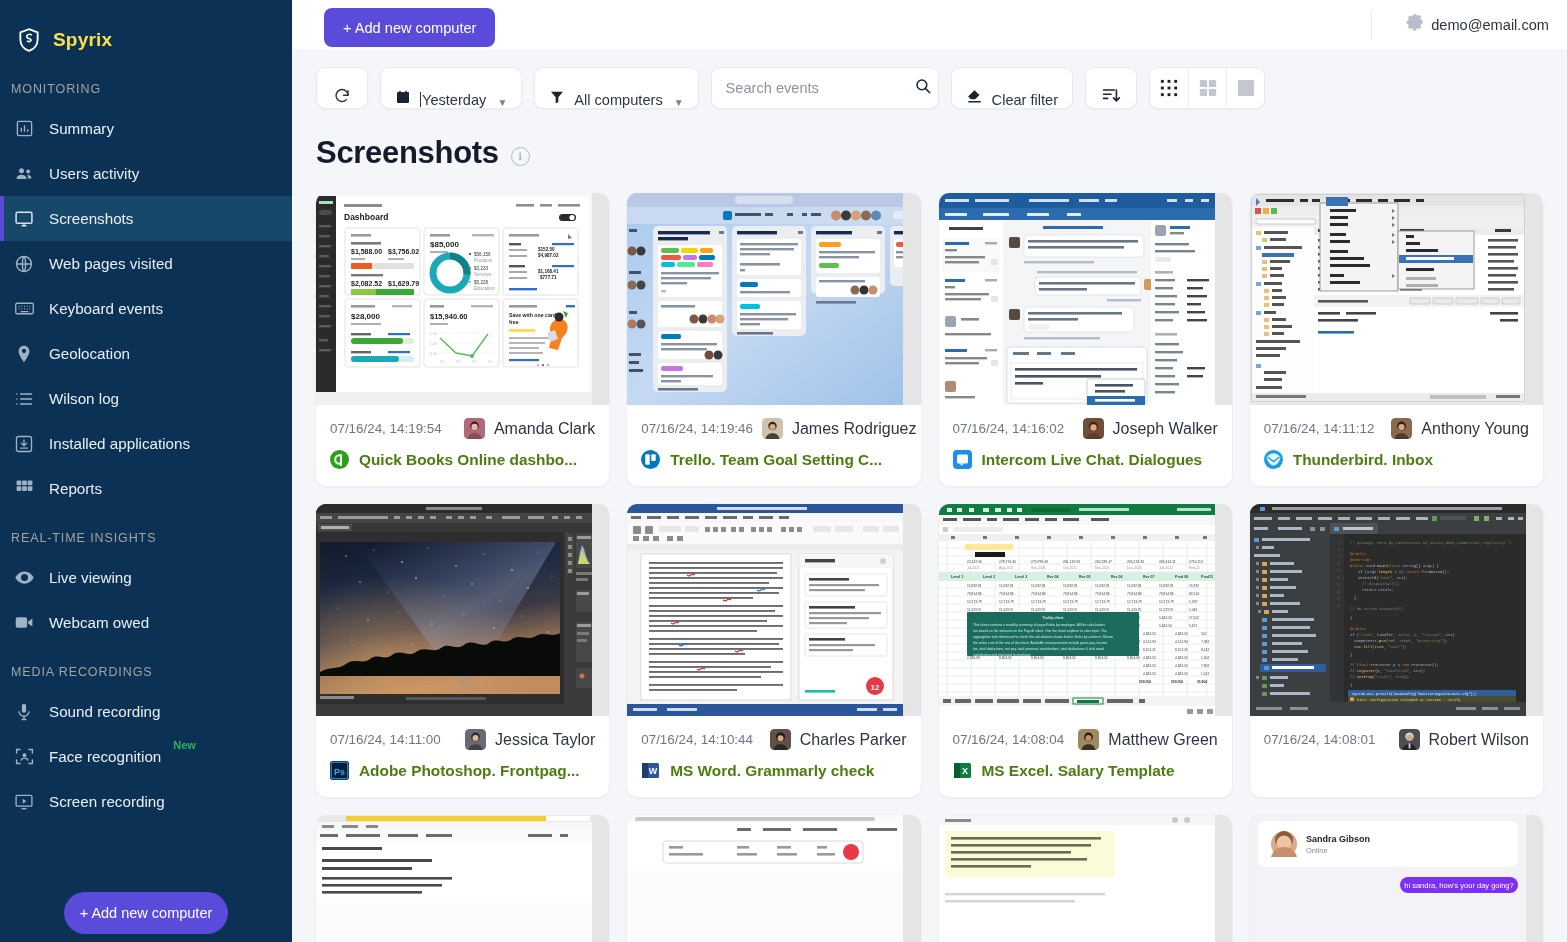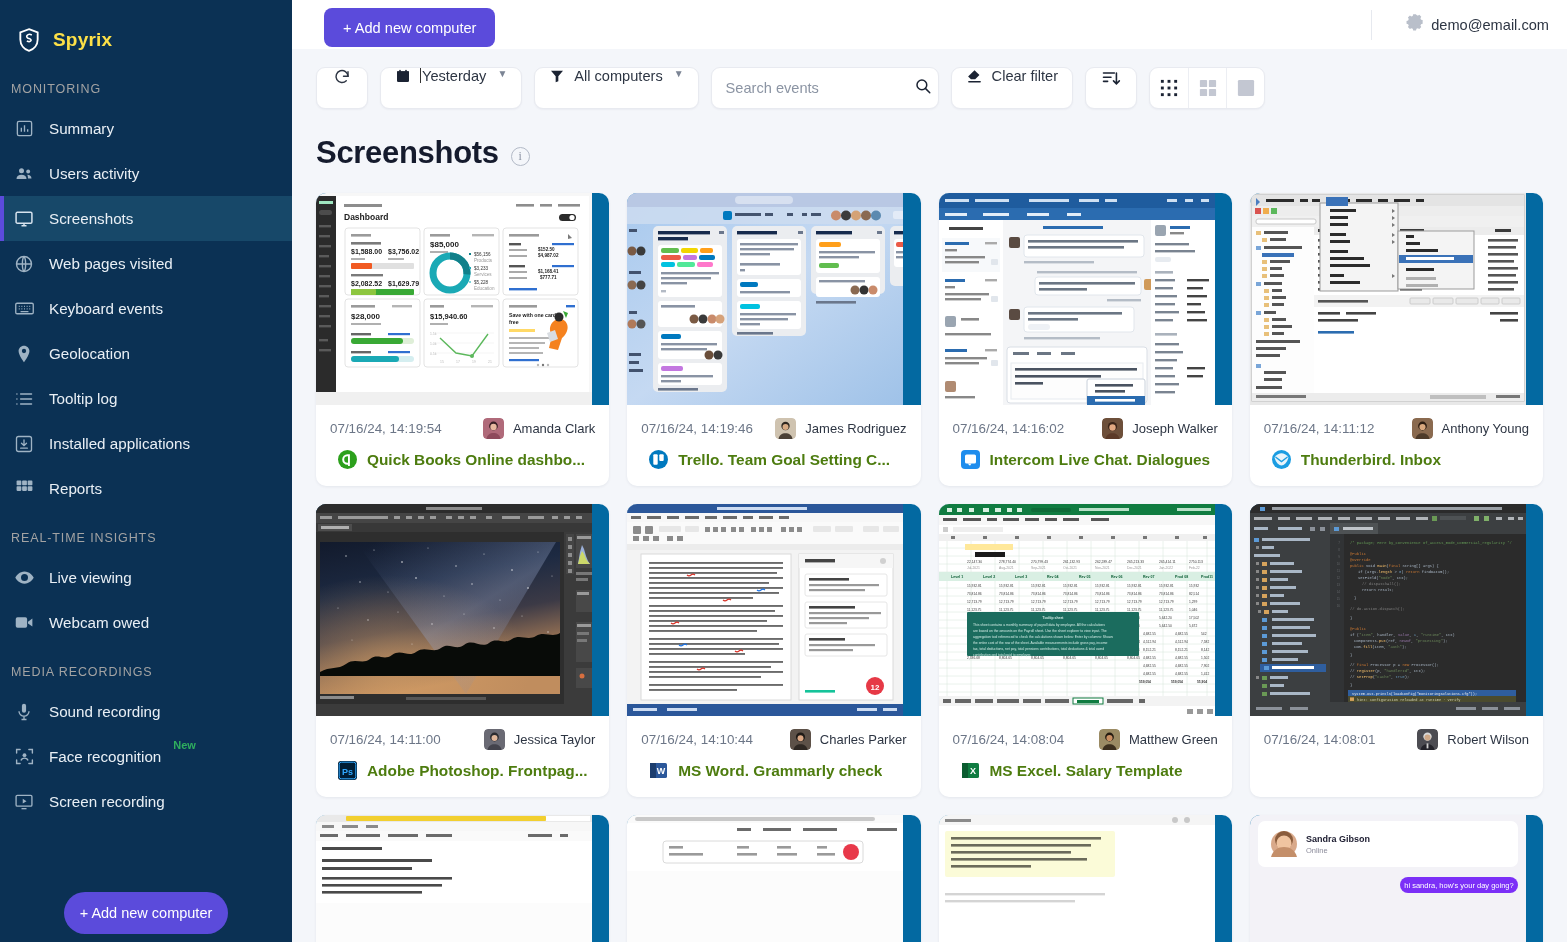--- a/index.html
+++ b/index.html
@@ -56,21 +56,21 @@
     background: #5b4bdb; color: #fff; border: none; border-radius: 8px;
     height: 39px; padding: 0 19px; font-size: 14.6px; font-family: inherit;
     cursor: pointer; margin-top: 6px;
   }
   .account { display: flex; align-items: center; gap: 5px; padding-left: 32px; border-left: 1px solid #e6e9ef; height: 30px; }
   .account-mail { font-size: 14.6px; color: #2d3543; }
 
   .filterbar { display: flex; align-items: center; gap: 12px; padding: 18px 0 0 24px; flex: 0 0 auto; }
   .fbtn {
     background: #fff; border: 1px solid #e8eaf0; border-radius: 9px;
-    height: 42px; display: flex; align-items: flex-start; gap: 9px;
+    height: 42px; display: flex; align-items: flex-end; gap: 9px;
     padding: 0 14px; font-size: 14.6px; color: #2d3543; cursor: pointer;
     font-family: inherit; box-shadow: 0 1px 2px rgba(20,30,60,.045);
   }
   .fbtn.icon-only { width: 52px; justify-content: center; padding: 0; }
   .caret { font-size: 10px; color: #7b8494; margin-left: 2px; }
   .search-wrap {
     background: #fff; border: 1px solid #e8eaf0; border-radius: 9px;
     height: 42px; width: 228px; display: flex; align-items: center;
     padding: 0 14px; box-shadow: 0 1px 2px rgba(20,30,60,.045);
   }
@@ -96,30 +96,30 @@
     width: 19px; height: 19px; border-radius: 50%; border: 1.6px solid #b3bac7;
     color: #8d95a4; font-size: 12px; display: flex; align-items: center; justify-content: center;
     font-family: "Liberation Serif", serif; margin-top: 6px;
   }
 
   .grid { display: grid; grid-template-columns: repeat(4, 1fr); gap: 18px; }
   .card {
     background: #fff; border-radius: 10px; overflow: hidden;
     box-shadow: 0 1px 3px rgba(20,30,60,.07); cursor: pointer;
   }
-  .thumb { height: 212px; width: 100%; overflow: hidden; position: relative; background: #0369a1; }
+  .thumb { height: 212px; width: 100%; overflow: hidden; position: relative; background: #e5e5e5; }
   .card-meta { padding: 13px 14px 0 14px; display: flex; align-items: center; gap: 9px; }
   .meta-time { font-size: 13.4px; color: #6c7687; white-space: nowrap; }
   .avatar {
     width: 21px; height: 21px; border-radius: 4px; flex: 0 0 21px;
     margin-left: auto; overflow: hidden; position: relative;
   }
-  .meta-user { font-size: 13px; color: #2d3543; white-space: nowrap; }
+  .meta-user { font-size: 16px; color: #2d3543; white-space: nowrap; }
   .card-title-row { display: flex; align-items: center; gap: 10px; padding: 11px 14px 17px 14px; }
-  .app-ic { width: 19px; height: 19px; flex: 0 0 19px; border-radius: 1px; margin-left: 8px; }
+  .app-ic { width: 19px; height: 19px; flex: 0 0 19px; border-radius: 1px; }
   .card-title {
     font-size: 15.4px; font-weight: bold; color: #4d7c0f;
     white-space: nowrap; overflow: hidden; text-overflow: ellipsis;
   }
   .row3 .card { height: 160px; }
   .row3 .thumb { height: 160px; }
   .grid + .grid { margin-top: 18px; }
 </style>
 </head>
 <body>
@@ -193,21 +193,21 @@
           </svg>
       </span>
       <span class="nav-label">Geolocation</span>
     </div>
     <div class="nav-item">
       <span class="ic">
         <svg viewBox="0 0 24 24" width="20" height="20" fill="none" stroke="currentColor" stroke-width="1.8">
             <path d="M8 6h13M8 12h13M8 18h13M3.5 6h.01M3.5 12h.01M3.5 18h.01" stroke-linecap="round"></path>
           </svg>
       </span>
-      <span class="nav-label">Tooltip log</span>
+      <span class="nav-label">Wilson log</span>
     </div>
     <div class="nav-item">
       <span class="ic">
         <svg viewBox="0 0 24 24" width="20" height="20" fill="none" stroke="currentColor" stroke-width="1.6">
             <rect x="3" y="3" width="18" height="18" rx="2.5"></rect>
             <path d="M12 7v6M9 11l3 3 3-3M8 17h8" stroke-linecap="round"></path>
           </svg>
       </span>
       <span class="nav-label">Installed applications</span>
     </div>

